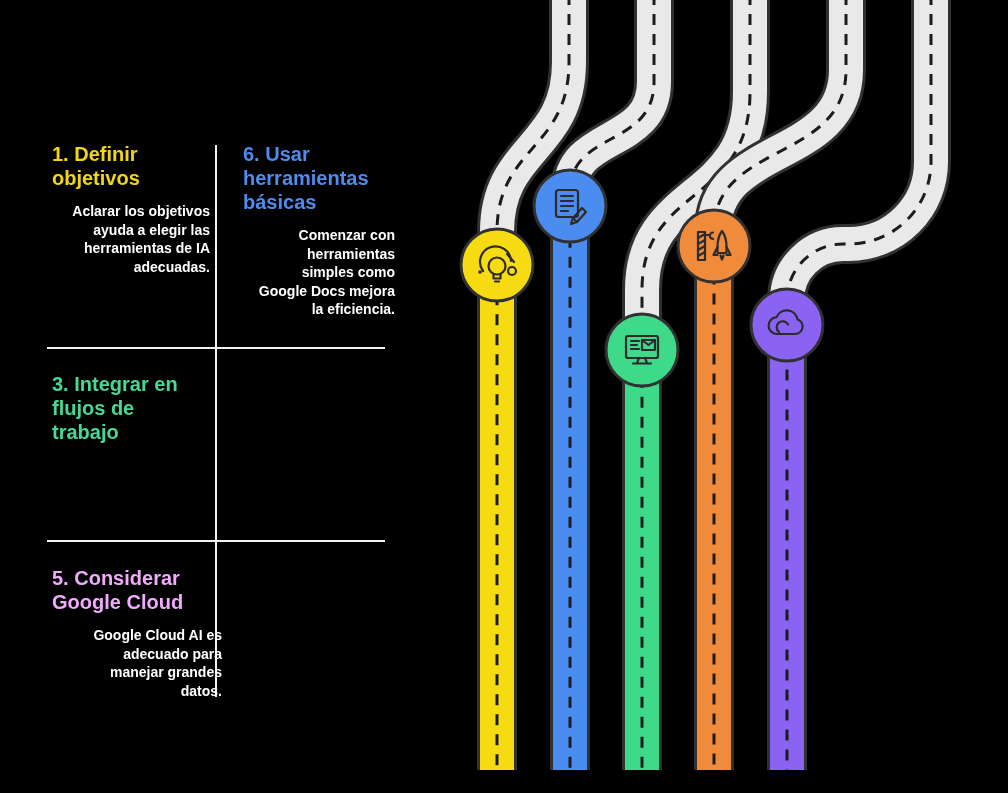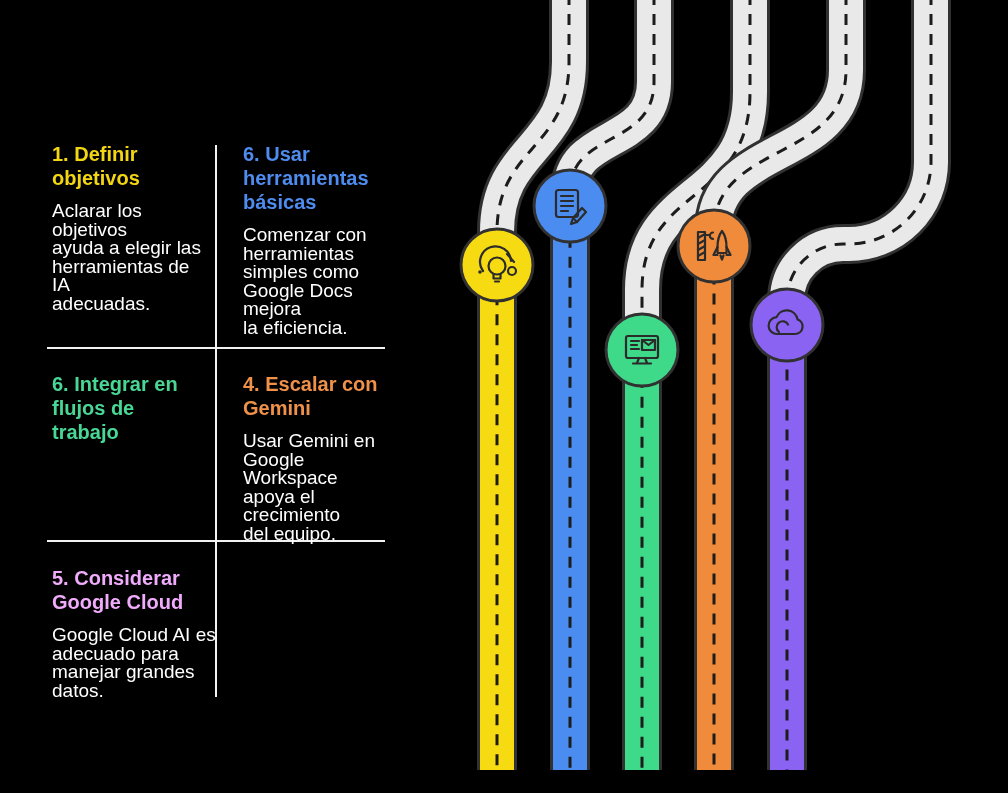--- a/index.html
+++ b/index.html
@@ -18,22 +18,22 @@
   .s1{left:52px;top:130px;width:158px;}
   .s2{left:243px;top:130px;width:152px;}
   .s3{left:52px;top:360px;width:158px;}
   .s4{left:243px;top:360px;width:158px;}
   .s5{left:52px;top:554px;width:170px;}
   .section h2{
     margin:0 0 12px 0;font-size:20px;font-weight:700;line-height:24px;
     white-space:pre-line;letter-spacing:0;
   }
   .section p{
-    margin:0;font-size:19px;font-weight:400;line-height:18.5px;
-    color:var(--body-text,#fff);white-space:pre-line;
+    margin:0;font-size:14px;font-weight:700;line-height:18.5px;
+    color:var(--body-text,#fff);white-space:pre-line;text-align:right;
   }
   
   .roadmap{position:absolute;left:0;top:0;}
   .road-outline{fill:none;stroke:var(--road-outline,#333);stroke-width:40;}
   .road-gray{fill:none;stroke:var(--road-gray,#e9e9e9);stroke-width:34;}
   .road-color{fill:none;stroke-width:34;}
   .road-dash{fill:none;stroke:var(--dash,#1c1c1c);stroke-width:3;stroke-dasharray:11 9;}
   .badge{stroke:var(--road-outline,#333);stroke-width:3;}
   .icon{stroke:var(--icon-stroke,#2b2b2b);stroke-width:2.2;fill:none;
         stroke-linecap:round;stroke-linejoin:round;}
@@ -63,33 +63,25 @@
 herramientas
 básicas</h2>
       <p>Comenzar con
 herramientas
 simples como
 Google Docs mejora
 la eficiencia.</p>
     </section>
 
     <section class="section s3">
-      <h2 style="color: rgb(72, 215, 149);">6. Integrar en
+      <h2 style="color: rgb(72, 215, 149);">3. Integrar en
 flujos de
 trabajo</h2>
     </section>
 
-    <section class="section s4">
-      <h2 style="color: rgb(240, 145, 74);">4. Escalar con
-Gemini</h2>
-      <p>Usar Gemini en
-Google Workspace
-apoya el crecimiento
-del equipo.</p>
-    </section>
 
     <section class="section s5">
       <h2 style="color: #f0abfc;">5. Considerar
 Google Cloud</h2>
       <p>Google Cloud AI es
 adecuado para
 manejar grandes
 datos.</p>
     </section>
   </div>

